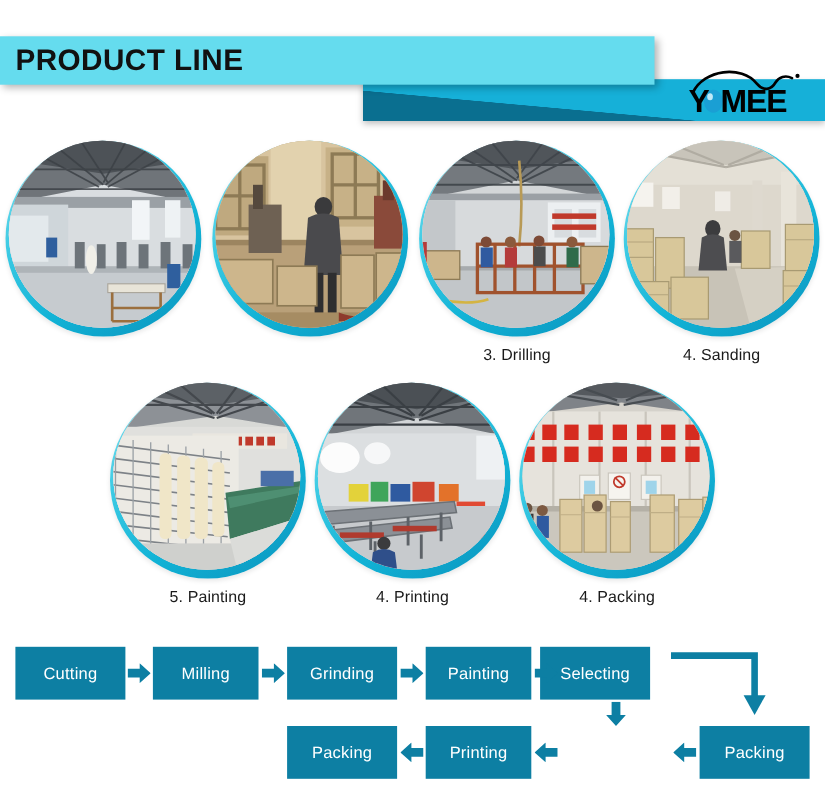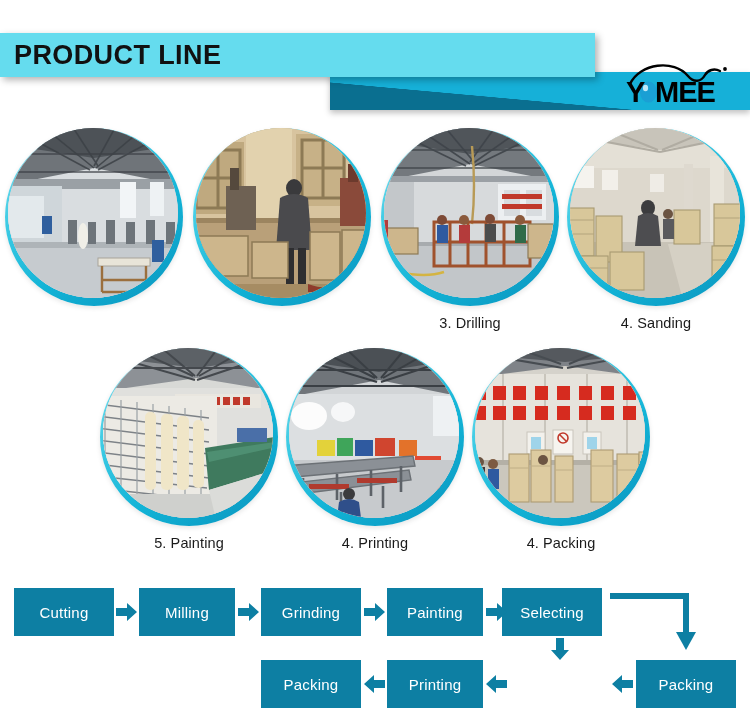--- a/index.html
+++ b/index.html
@@ -583,21 +583,21 @@
       <svg width="90" height="70" viewBox="0 0 90 70" xmlns="http://www.w3.org/2000/svg">
         <path d="M0 8 H76 V46" fill="none" stroke="#0d7fa3" stroke-width="6"></path>
         <path d="M66 44 H86 L76 62 Z" fill="#0d7fa3"></path>
       </svg>
     </div>
 
     <div class="fbox" style="left:14px; top:26px; width:100px;">Cutting</div>
     <div class="fbox" style="left:139px; top:26px; width:96px;">Milling</div>
     <div class="fbox" style="left:261px; top:26px; width:100px;">Grinding</div>
     <div class="fbox" style="left:387px; top:26px; width:96px;">Painting</div>
-    <div class="fbox" style="left:502px; top:26px; width:100px;">Selecting</div>
+    <div class="fbox" style="left:491px; top:26px; width:100px;">Selecting</div>
 
     <div class="arrow-r" style="left:116px; top:41px;">
       <svg width="21" height="18" viewBox="0 0 21 18">
           <path d="M0 5 H11 V0 L21 9 L11 18 V13 H0 Z" fill="#0d7fa3"></path>
         </svg>
     </div>
     <div class="arrow-r" style="left:238px; top:41px;">
       <svg width="21" height="18" viewBox="0 0 21 18">
           <path d="M0 5 H11 V0 L21 9 L11 18 V13 H0 Z" fill="#0d7fa3"></path>
         </svg>

